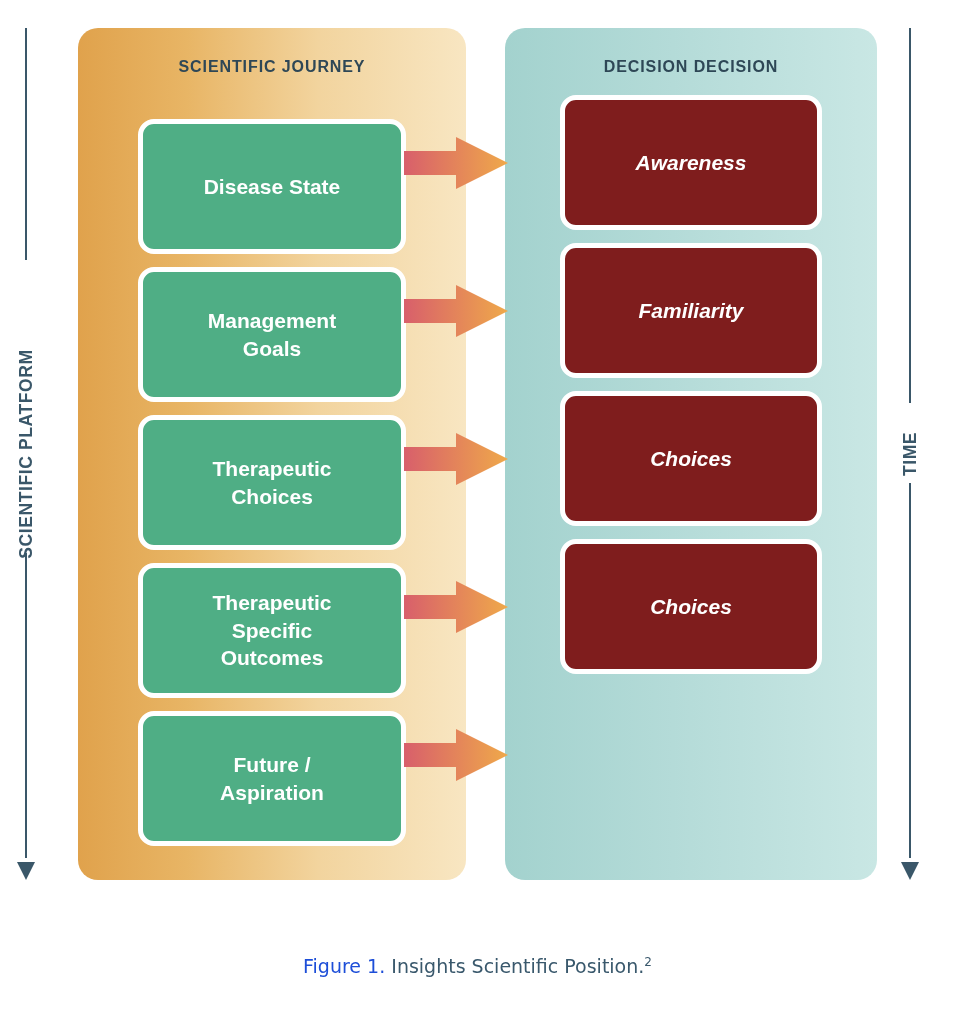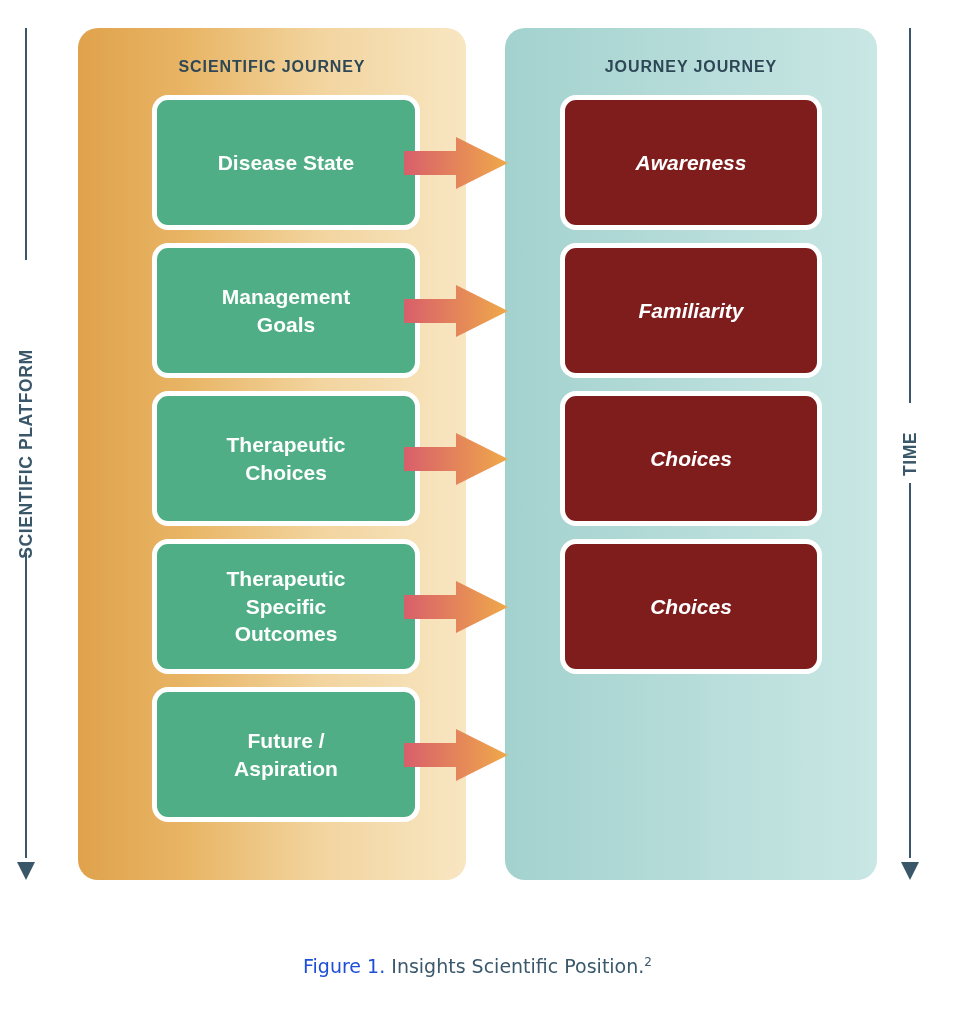--- a/index.html
+++ b/index.html
@@ -99,21 +99,21 @@
   }
 
   
   .node-stack {
     position: absolute;
     top: 95px;
     display: flex;
     flex-direction: column;
     gap: 13px;
   }
-  .stack-scientific { left: 152px; width: 268px; }
+  .stack-scientific { left: 138px; width: 268px; margin-top: 24px; }
   .stack-decision   { left: 560px; width: 262px; }
 
   .node {
     box-sizing: border-box;
     height: 135px;
     border-radius: 16px;
     border: 5px solid #ffffff;
     display: flex;
     align-items: center;
     justify-content: center;
@@ -179,21 +179,21 @@
 
   <div class="node-stack stack-scientific">
     <div class="node node-green">Disease State</div>
     <div class="node node-green">Management<br>Goals</div>
     <div class="node node-green">Therapeutic<br>Choices</div>
     <div class="node node-green">Therapeutic<br>Specific<br>Outcomes</div>
     <div class="node node-green">Future /<br>Aspiration</div>
   </div>
 
   <div class="panel panel-decision">
-    <div class="panel-heading">JOURNEY JOURNEY</div>
+    <div class="panel-heading">DECISION DECISION</div>
   </div>
 
   <div class="node-stack stack-decision">
     <div class="node node-blue">Awareness</div>
     <div class="node node-blue">Familiarity</div>
     <div class="node node-blue">Choices</div>
     <div class="node node-blue">Choices</div>
   </div>
 
   <div id="connector-layer">

